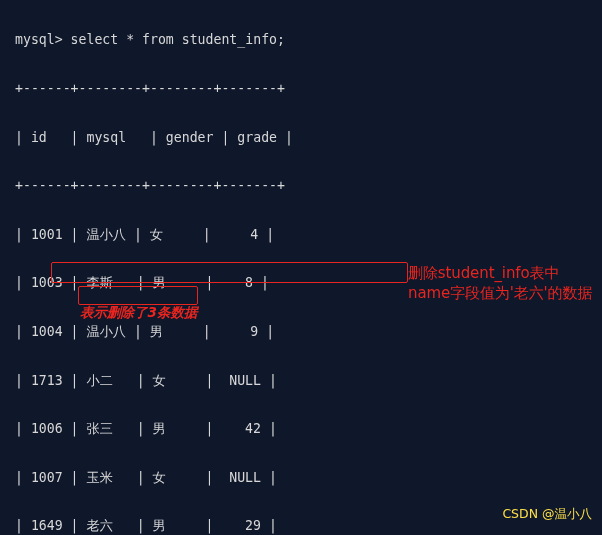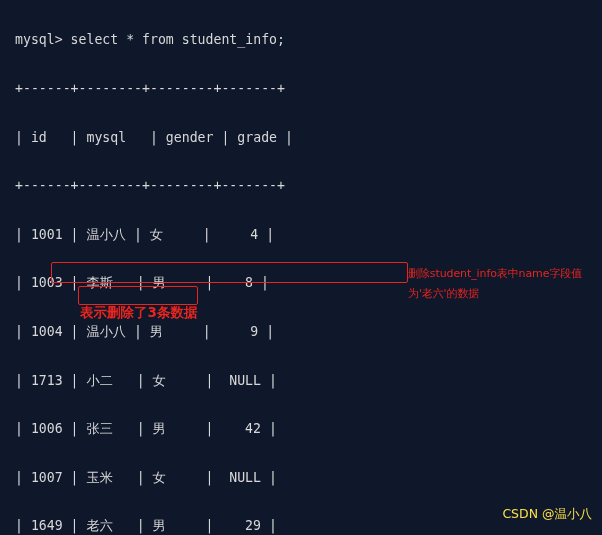--- a/index.html
+++ b/index.html
@@ -63,28 +63,29 @@
     color: #e8251f;
     font-family: "DejaVu Sans", "Liberation Sans", sans-serif;
     font-size: 13.5px;
     font-weight: 700;
     line-height: 16px;
     white-space: pre;
   }
   #annot-rows {
     left: 80px;
     top: 304px;
+    font-style: italic;
   }
   #annot-right {
     left: 408px;
     top: 264px;
     width: 190px;
     white-space: normal;
     font-weight: 400;
-    font-size: 11px;
+    font-size: 15px;
     line-height: 19.5px;
     letter-spacing: -0.1px;
   }
 
   #watermark {
     position: absolute;
     right: 10px;
     bottom: 12px;
     color: #fde047;
     font-family: "DejaVu Sans", "Liberation Sans", sans-serif;

